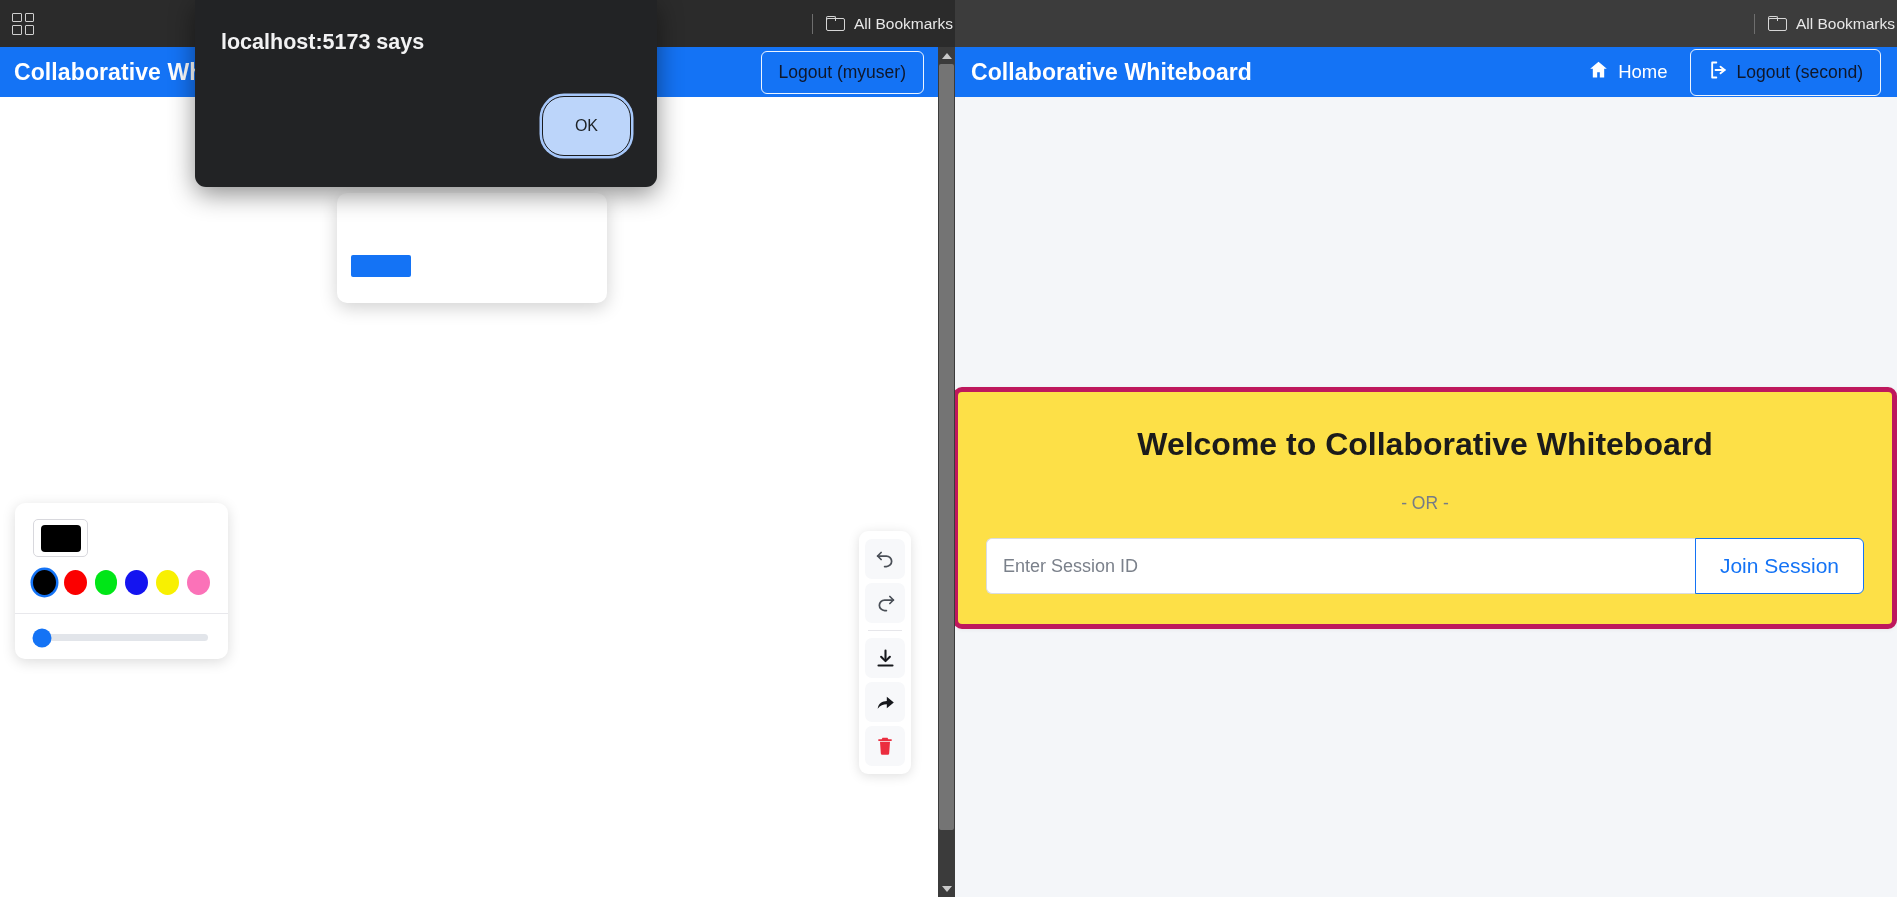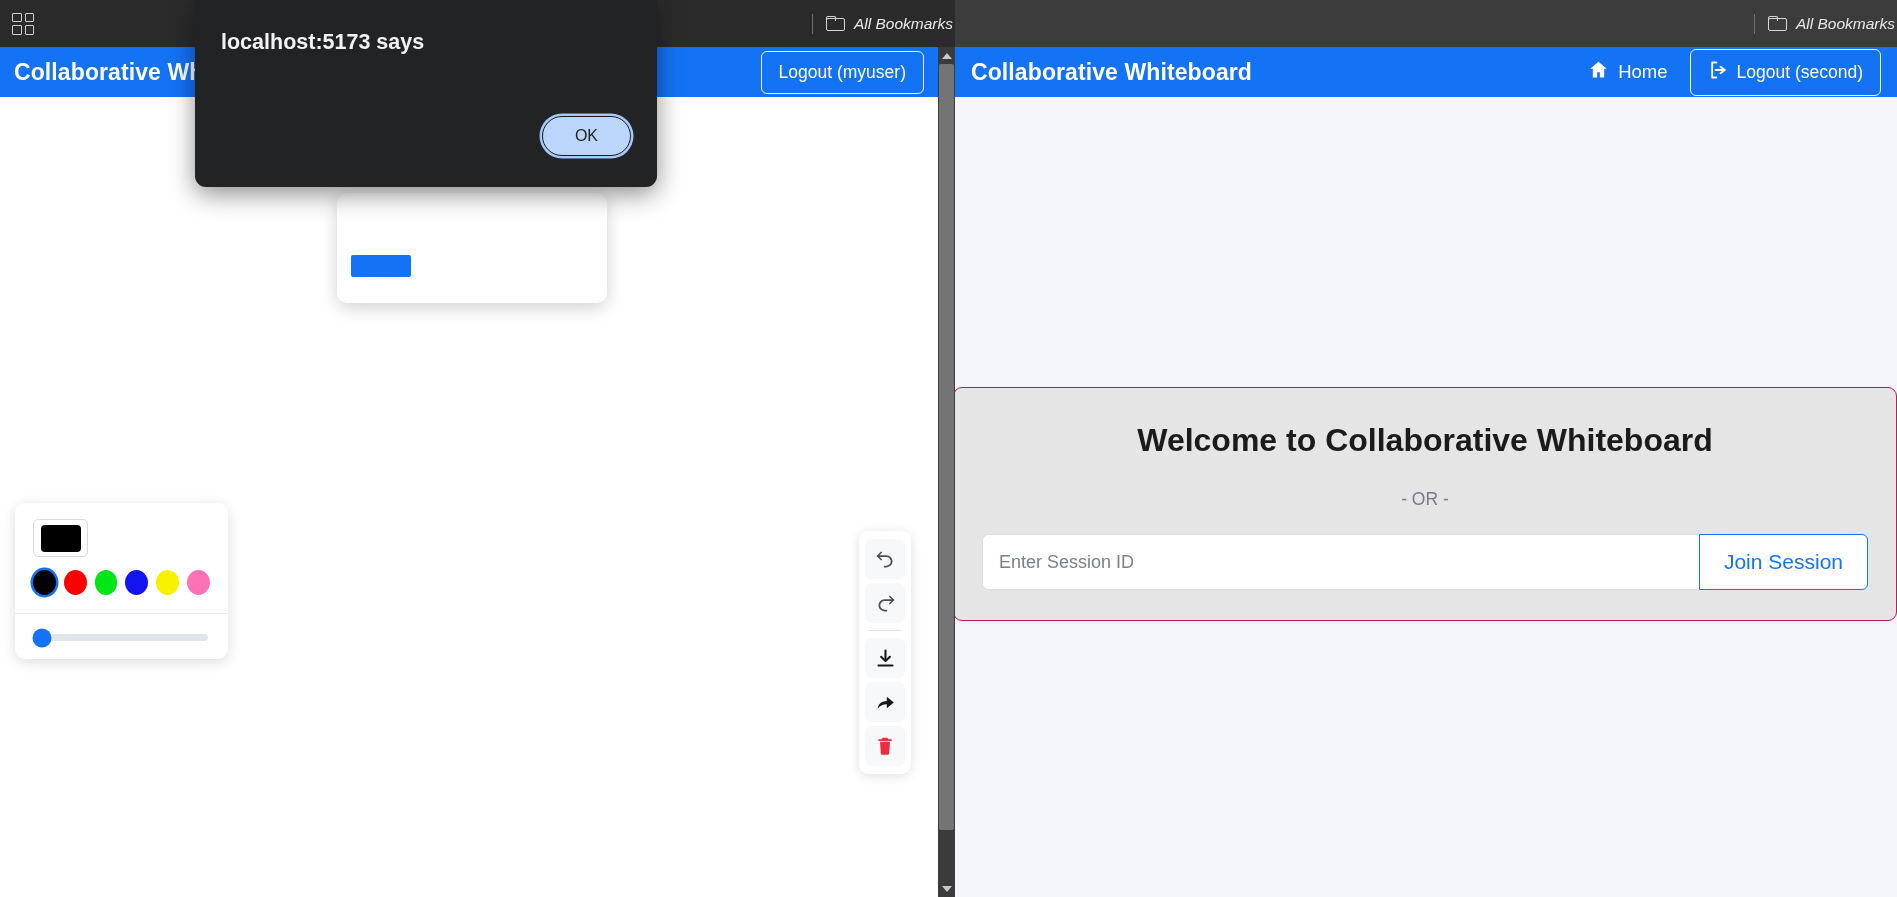--- a/index.html
+++ b/index.html
@@ -8,21 +8,21 @@
     font-family: "Liberation Sans", sans-serif;
     overflow: hidden;
     background: #ffffff;
   }
 
   
   .chrome {
     position: absolute; top: 0; left: 0;
     width: 1897px; height: 47px;
     background: #2b2b2b;
-    display: flex; align-items: flex-start; font-style: italic;
+    display: flex; align-items: flex-start;
   }
   .chrome-left { width: 955px; height: 47px; display: flex; align-items: center; position: relative; }
   .chrome-right { flex: 1; height: 47px; display: flex; align-items: center; position: relative; background: #3c3c3c; }
   .apps-icon { margin-left: 12px; width: 22px; height: 22px; display: grid; grid-template-columns: 1fr 1fr; grid-template-rows: 1fr 1fr; gap: 3px; }
   .apps-icon i { border: 1.6px solid #cfcfcf; border-radius: 1px; }
   .bookmarks {
     position: absolute; right: 0px; top: 0; height: 47px;
     display: flex; align-items: center; gap: 9px; padding-right: 2px;
     color: #e8e8e8; font-size: 15.5px;
   }
@@ -44,21 +44,21 @@
     background: #ffffff; overflow: hidden;
   }
   .hdr {
     height: 50px; background: #1473f5;
     display: flex; align-items: center; justify-content: space-between;
     padding: 0 14px;
   }
   .hdr-title { color: #fff; font-size: 23px; font-weight: bold; letter-spacing: .1px; white-space: nowrap; }
   .btn-outline {
     border: 1.5px solid rgba(255,255,255,.92); border-radius: 6px;
-    color: #ffffff; background: transparent;
+    color: #0f172a; background: transparent;
     font-size: 17.5px; padding: 10px 17px; white-space: nowrap;
     font-family: "Liberation Sans", sans-serif; cursor: pointer;
     display: flex; align-items: center; gap: 9px;
   }
   .canvas-area { position: relative; width: 938px; height: 800px; background: #fff; }
 
   
   .hidden-card {
     position: absolute; left: 337px; top: 96px; width: 270px; height: 110px;
     background: #fff; border-radius: 10px;
@@ -125,21 +125,21 @@
     position: absolute; top: 47px; left: 955px;
     width: 942px; height: 850px;
     background: #f4f6f9; overflow: hidden;
   }
   .hdr-r { height: 50px; background: #1473f5; display: flex; align-items: center; justify-content: space-between; padding: 0 16px; }
   .hdr-r-right { display: flex; align-items: center; gap: 22px; }
   .home-link { display: flex; align-items: center; gap: 9px; color: #fff; font-size: 18.5px; cursor: pointer; }
 
   .card {
     position: absolute; left: -2px; top: 340px; width: 944px;
-    background: #e5e5e5; border: 1px solid #be185d; border-radius: 9px;
+    background: #fde047; border: 5px solid #be185d; border-radius: 9px;
     padding: 34px 28px 30px 28px;
     box-shadow: 0 1px 4px rgba(0,0,0,.05);
   }
   .welcome { text-align: center; font-size: 32px; font-weight: bold; color: #1b1b1b; margin-bottom: 30px; }
   .btn-primary {
     display: block; width: 100%; background: #1473f5; color: #fff;
     border: none; border-radius: 7px; padding: 18px 0;
     font-size: 22px; font-weight: bold; cursor: pointer;
     font-family: "Liberation Sans", sans-serif;
   }
@@ -164,21 +164,21 @@
     position: absolute; left: 195px; top: 0; width: 462px; height: 187px;
     background: #222325; border-radius: 0 0 11px 11px;
     box-shadow: 0 7px 26px rgba(0,0,0,.45);
     padding: 30px 26px 0 26px; z-index: 50;
   }
   .dlg-title { color: #f2f2f3; font-size: 21.5px; font-weight: bold; margin-bottom: 20px; }
   .dlg-msg { color: #e4e4e6; font-size: 17px; }
   .dlg-ok {
     position: absolute; right: 26px; bottom: 31px;
     background: #bcd5fa; color: #1d2226; border: 1.7px solid #1b1c1e;
-    border-radius: 22px; padding: 10px 32px; font-size: 16px;
+    border-radius: 22px; padding: 20px 32px; font-size: 16px;
     cursor: pointer; box-shadow: 0 0 0 2.5px #a7c8fb;
     font-family: "Liberation Sans", sans-serif;
   }
 </style>
 </head>
 <body>
 
 <div class="chrome">
   <div class="chrome-left">
     <div class="apps-icon">

